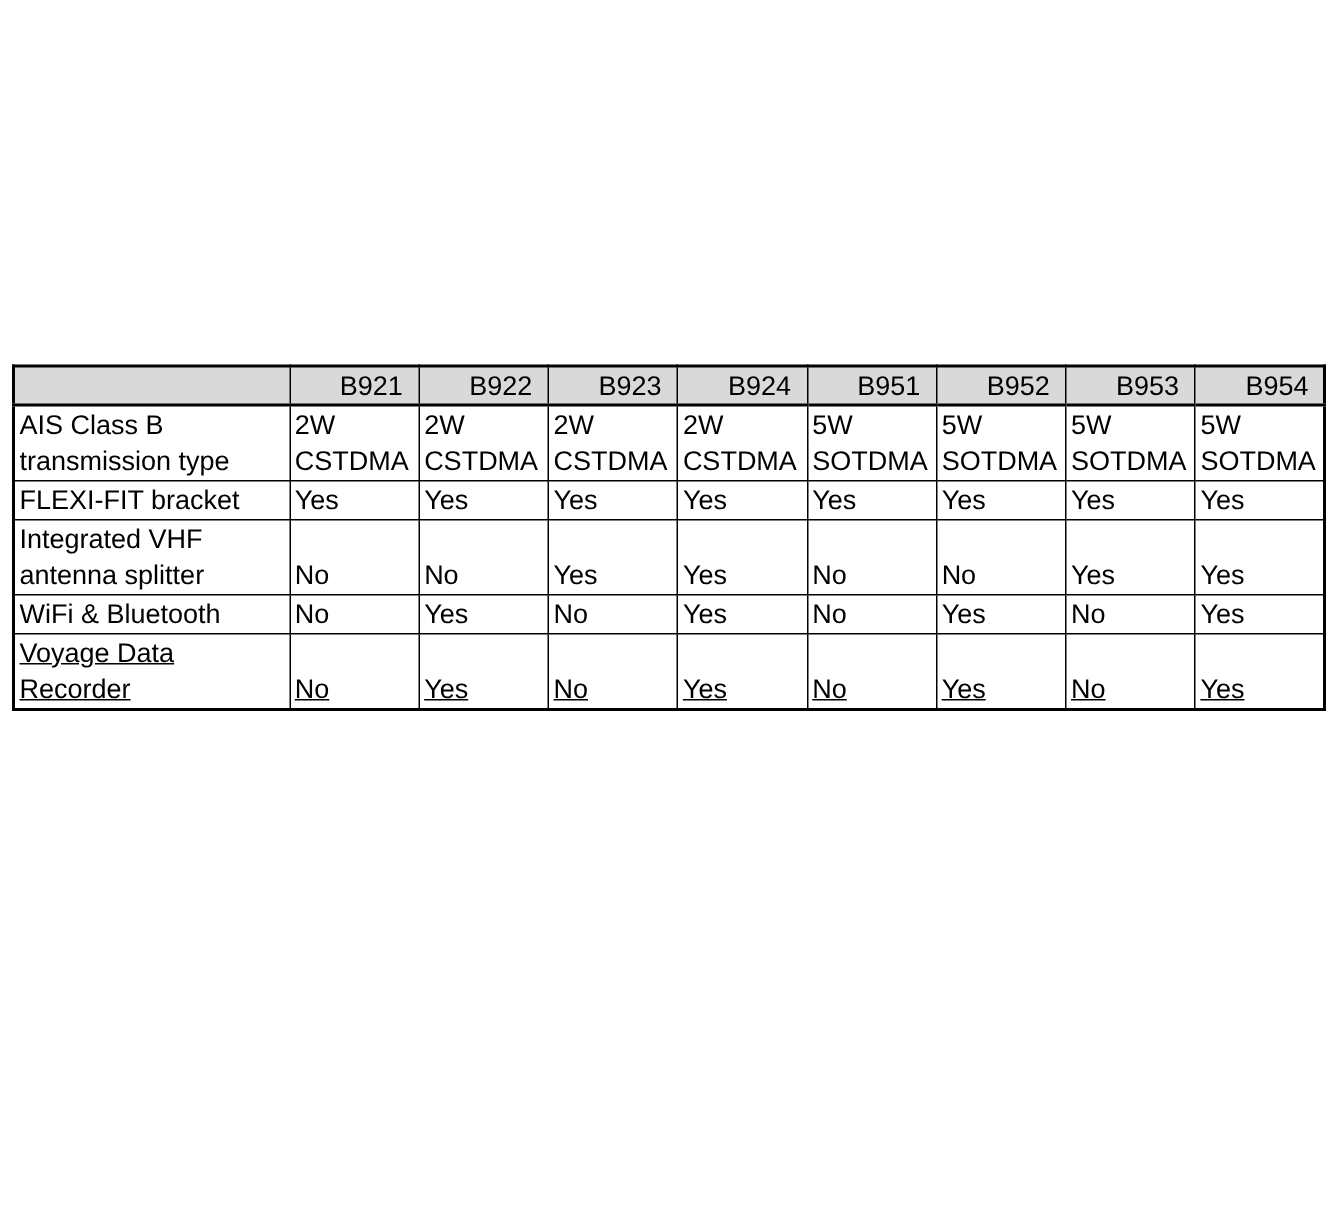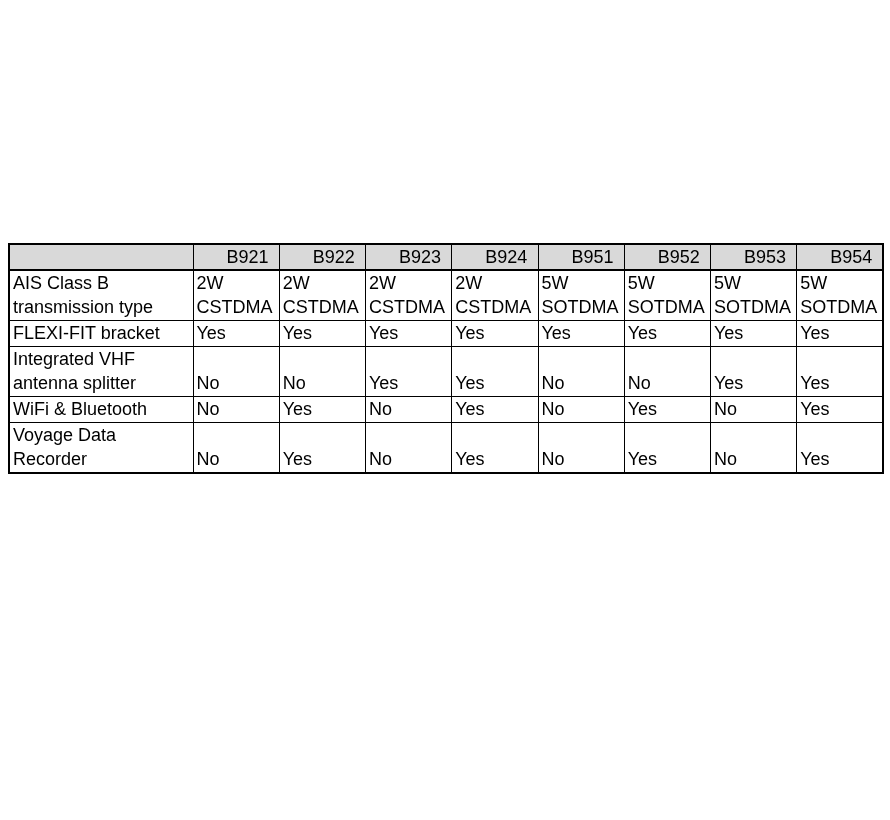--- a/index.html
+++ b/index.html
@@ -116,21 +116,21 @@
           <td class="label">WiFi &amp; Bluetooth</td>
           <td>No</td>
           <td>Yes</td>
           <td>No</td>
           <td>Yes</td>
           <td>No</td>
           <td>Yes</td>
           <td>No</td>
           <td>Yes</td>
         </tr>
-        <tr style="height: 24px;">
+        <tr style="height: 24px; text-decoration: underline;">
           <td class="label">Voyage Data Recorder</td>
           <td>No</td>
           <td>Yes</td>
           <td>No</td>
           <td>Yes</td>
           <td>No</td>
           <td>Yes</td>
           <td>No</td>
           <td>Yes</td>
         </tr>

